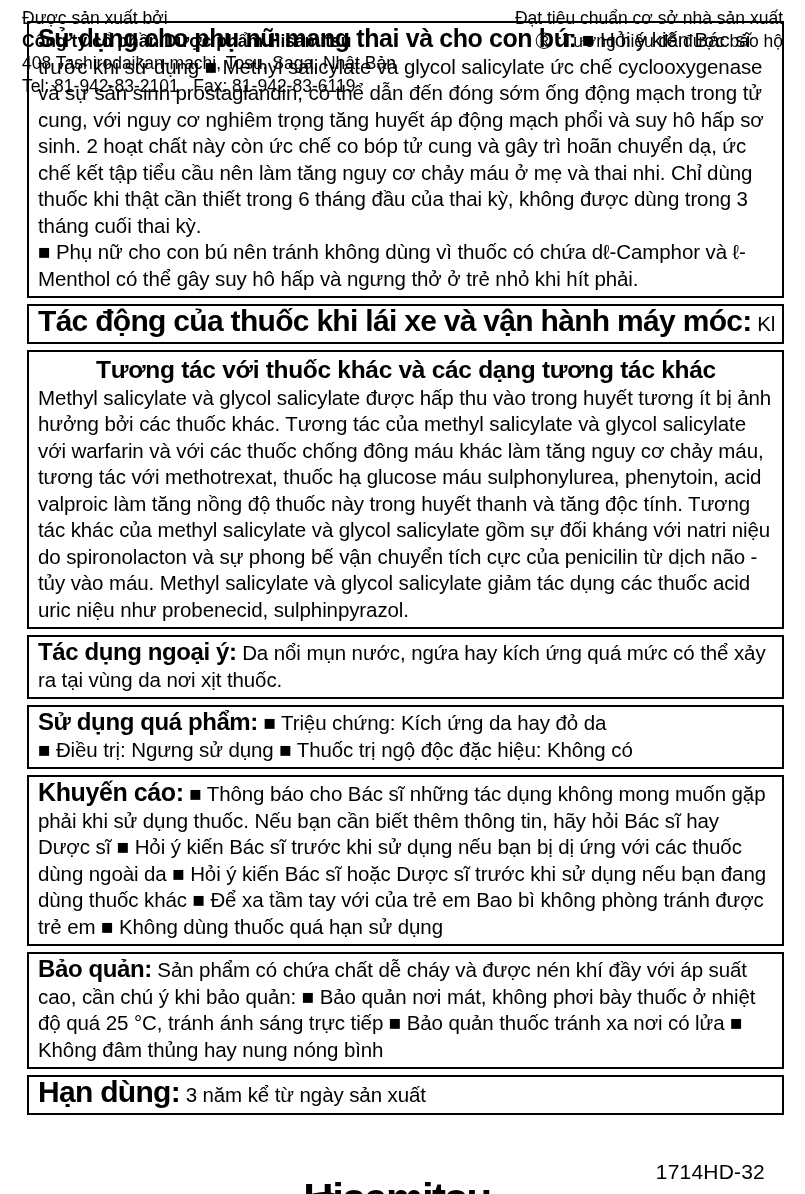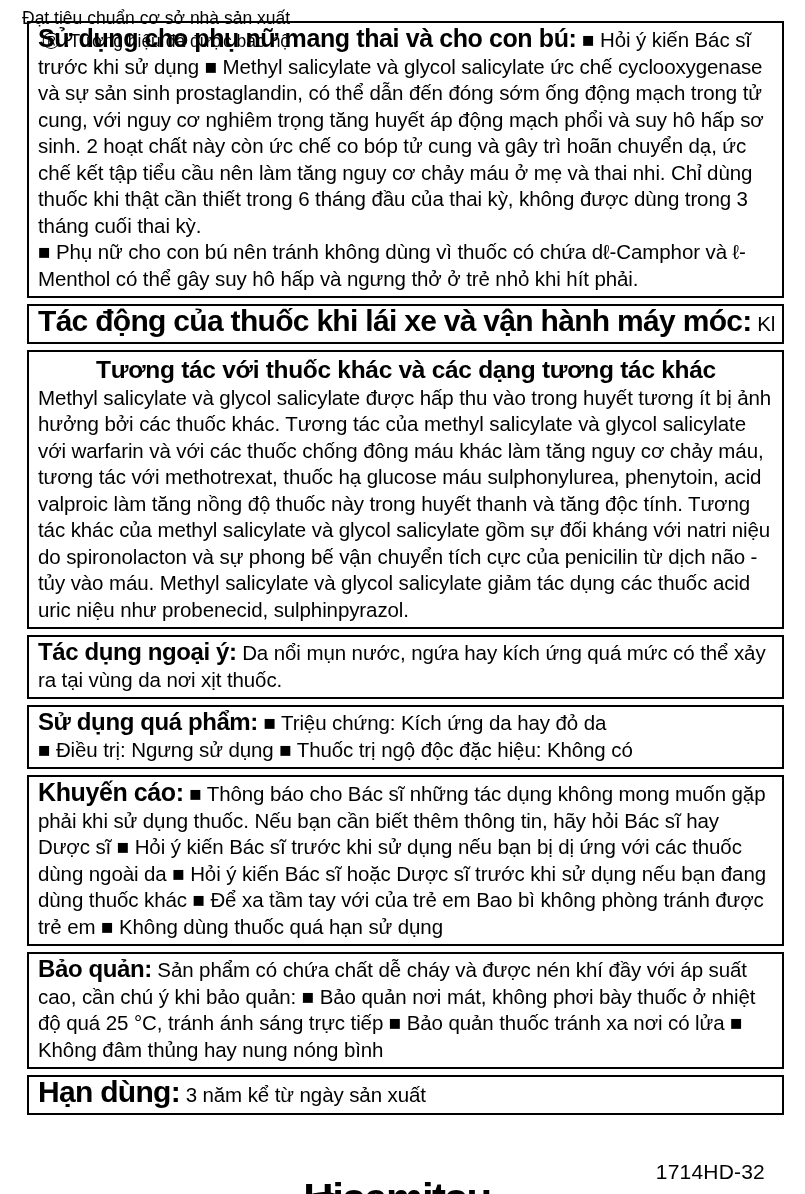--- a/index.html
+++ b/index.html
@@ -120,20 +120,26 @@
     <p class="para"><span class="hd">Bảo quản:</span> <span>Sản phẩm có chứa chất dễ cháy và được nén khí đầy với áp suất cao, cần chú ý khi bảo quản:  ■  Bảo quản nơi mát, không phơi bày thuốc ở nhiệt độ quá 25 °C, tránh ánh sáng trực tiếp  ■  Bảo quản thuốc tránh xa nơi có lửa  ■  Không đâm thủng hay nung nóng bình</span></p>
   </div>
 
   <div class="box">
     <p class="para oneline"><span class="hd hd-lg">Hạn dùng:</span> <span>3 năm kể từ ngày sản xuất</span></p>
   </div>
 
 </div>
 
 <div class="footer">
+  <div class="footer-left">
+    <div>Được sản xuất bởi</div>
+    <div class="bold">Công ty cổ phần Dược phẩm Hisamitsu</div>
+    <div>408 Tashirodaikan-machi, Tosu, Saga, Nhật Bản</div>
+    <div>Tel: 81-942-83-2101   Fax: 81-942-83-6119</div>
+  </div>
   <div class="footer-right">
     <div>Đạt tiêu chuẩn cơ sở nhà sản xuất</div>
     <div>Ⓡ :Tương hiệu đã được bảo hộ</div>
   </div>
 </div>
 
 <div class="logo-row">
   <div class="logo">
     <span class="logo-ellipse"></span><span>Hisamitsu</span><span class="logo-reg">®</span>
   </div>

